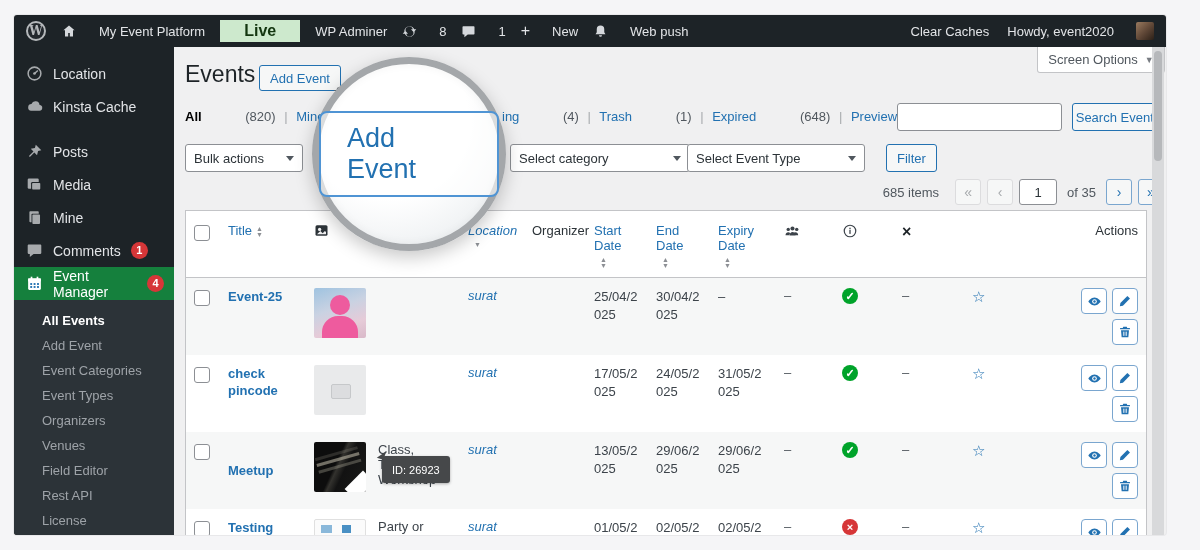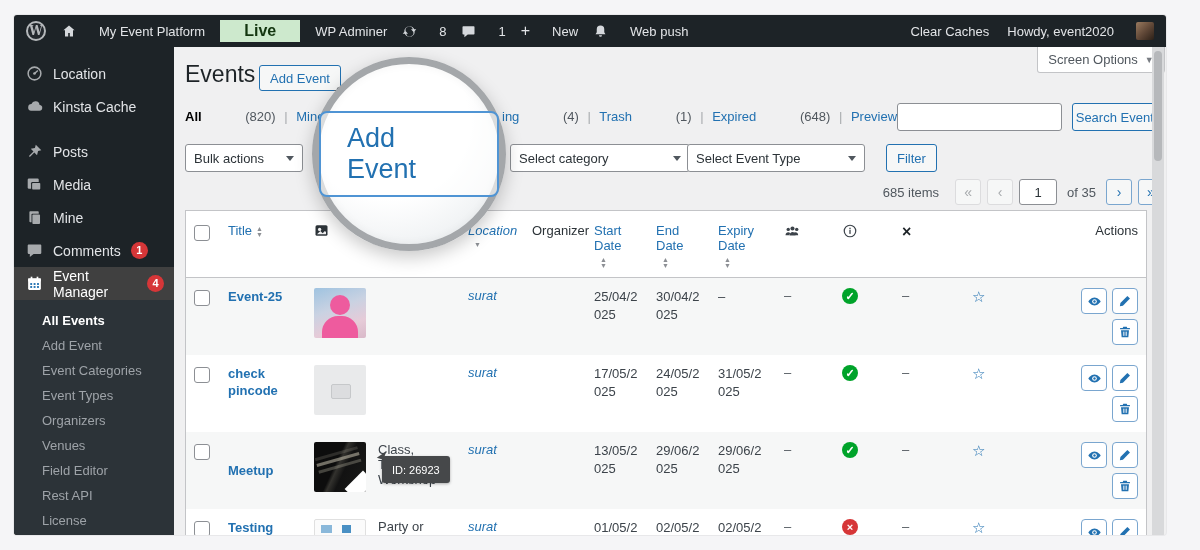--- a/index.html
+++ b/index.html
@@ -24,21 +24,21 @@
   .avatar { width:18px; height:18px; border-radius:2px;
             background:linear-gradient(135deg,#9a7a5f 0%,#5d4535 55%,#2b2018 100%); }
 
   
   .sidebar { position:absolute; left:0; top:32px; width:160px; height:488px; background:#1d2327; }
   .menu { padding-top:10px; }
   .mi { height:33px; display:flex; align-items:center; gap:10px; padding:0 10px 0 12px;
         color:#e2e4e7; font-size:14px; cursor:pointer; }
   .mi svg { flex:0 0 17px; }
   .mi-sep { height:12px; }
-  .mi.active { background:#404040; color:#fff; }
+  .mi.active { background:#15803d; color:#fff; }
   .badge { background:#d63638; color:#fff; font-size:11px; line-height:17px; min-width:17px;
            height:17px; border-radius:9px; text-align:center; padding:0 4px; font-weight:bold; }
   .submenu { background:#2c3338; padding:8px 0 8px 0; }
   .smi { padding:5px 10px 5px 28px; font-size:13px; color:#9ea3a8; cursor:pointer; line-height:15px; }
   .smi.current { color:#fff; font-weight:bold; }
 
   
   .content { position:absolute; left:160px; top:32px; right:0; bottom:0; }
   .screen-options { position:absolute; left:863px; top:0; width:128px; height:26px; background:#fff;
                     border:1px solid #c3c4c7; border-top:none; border-radius:0 0 3px 3px;

